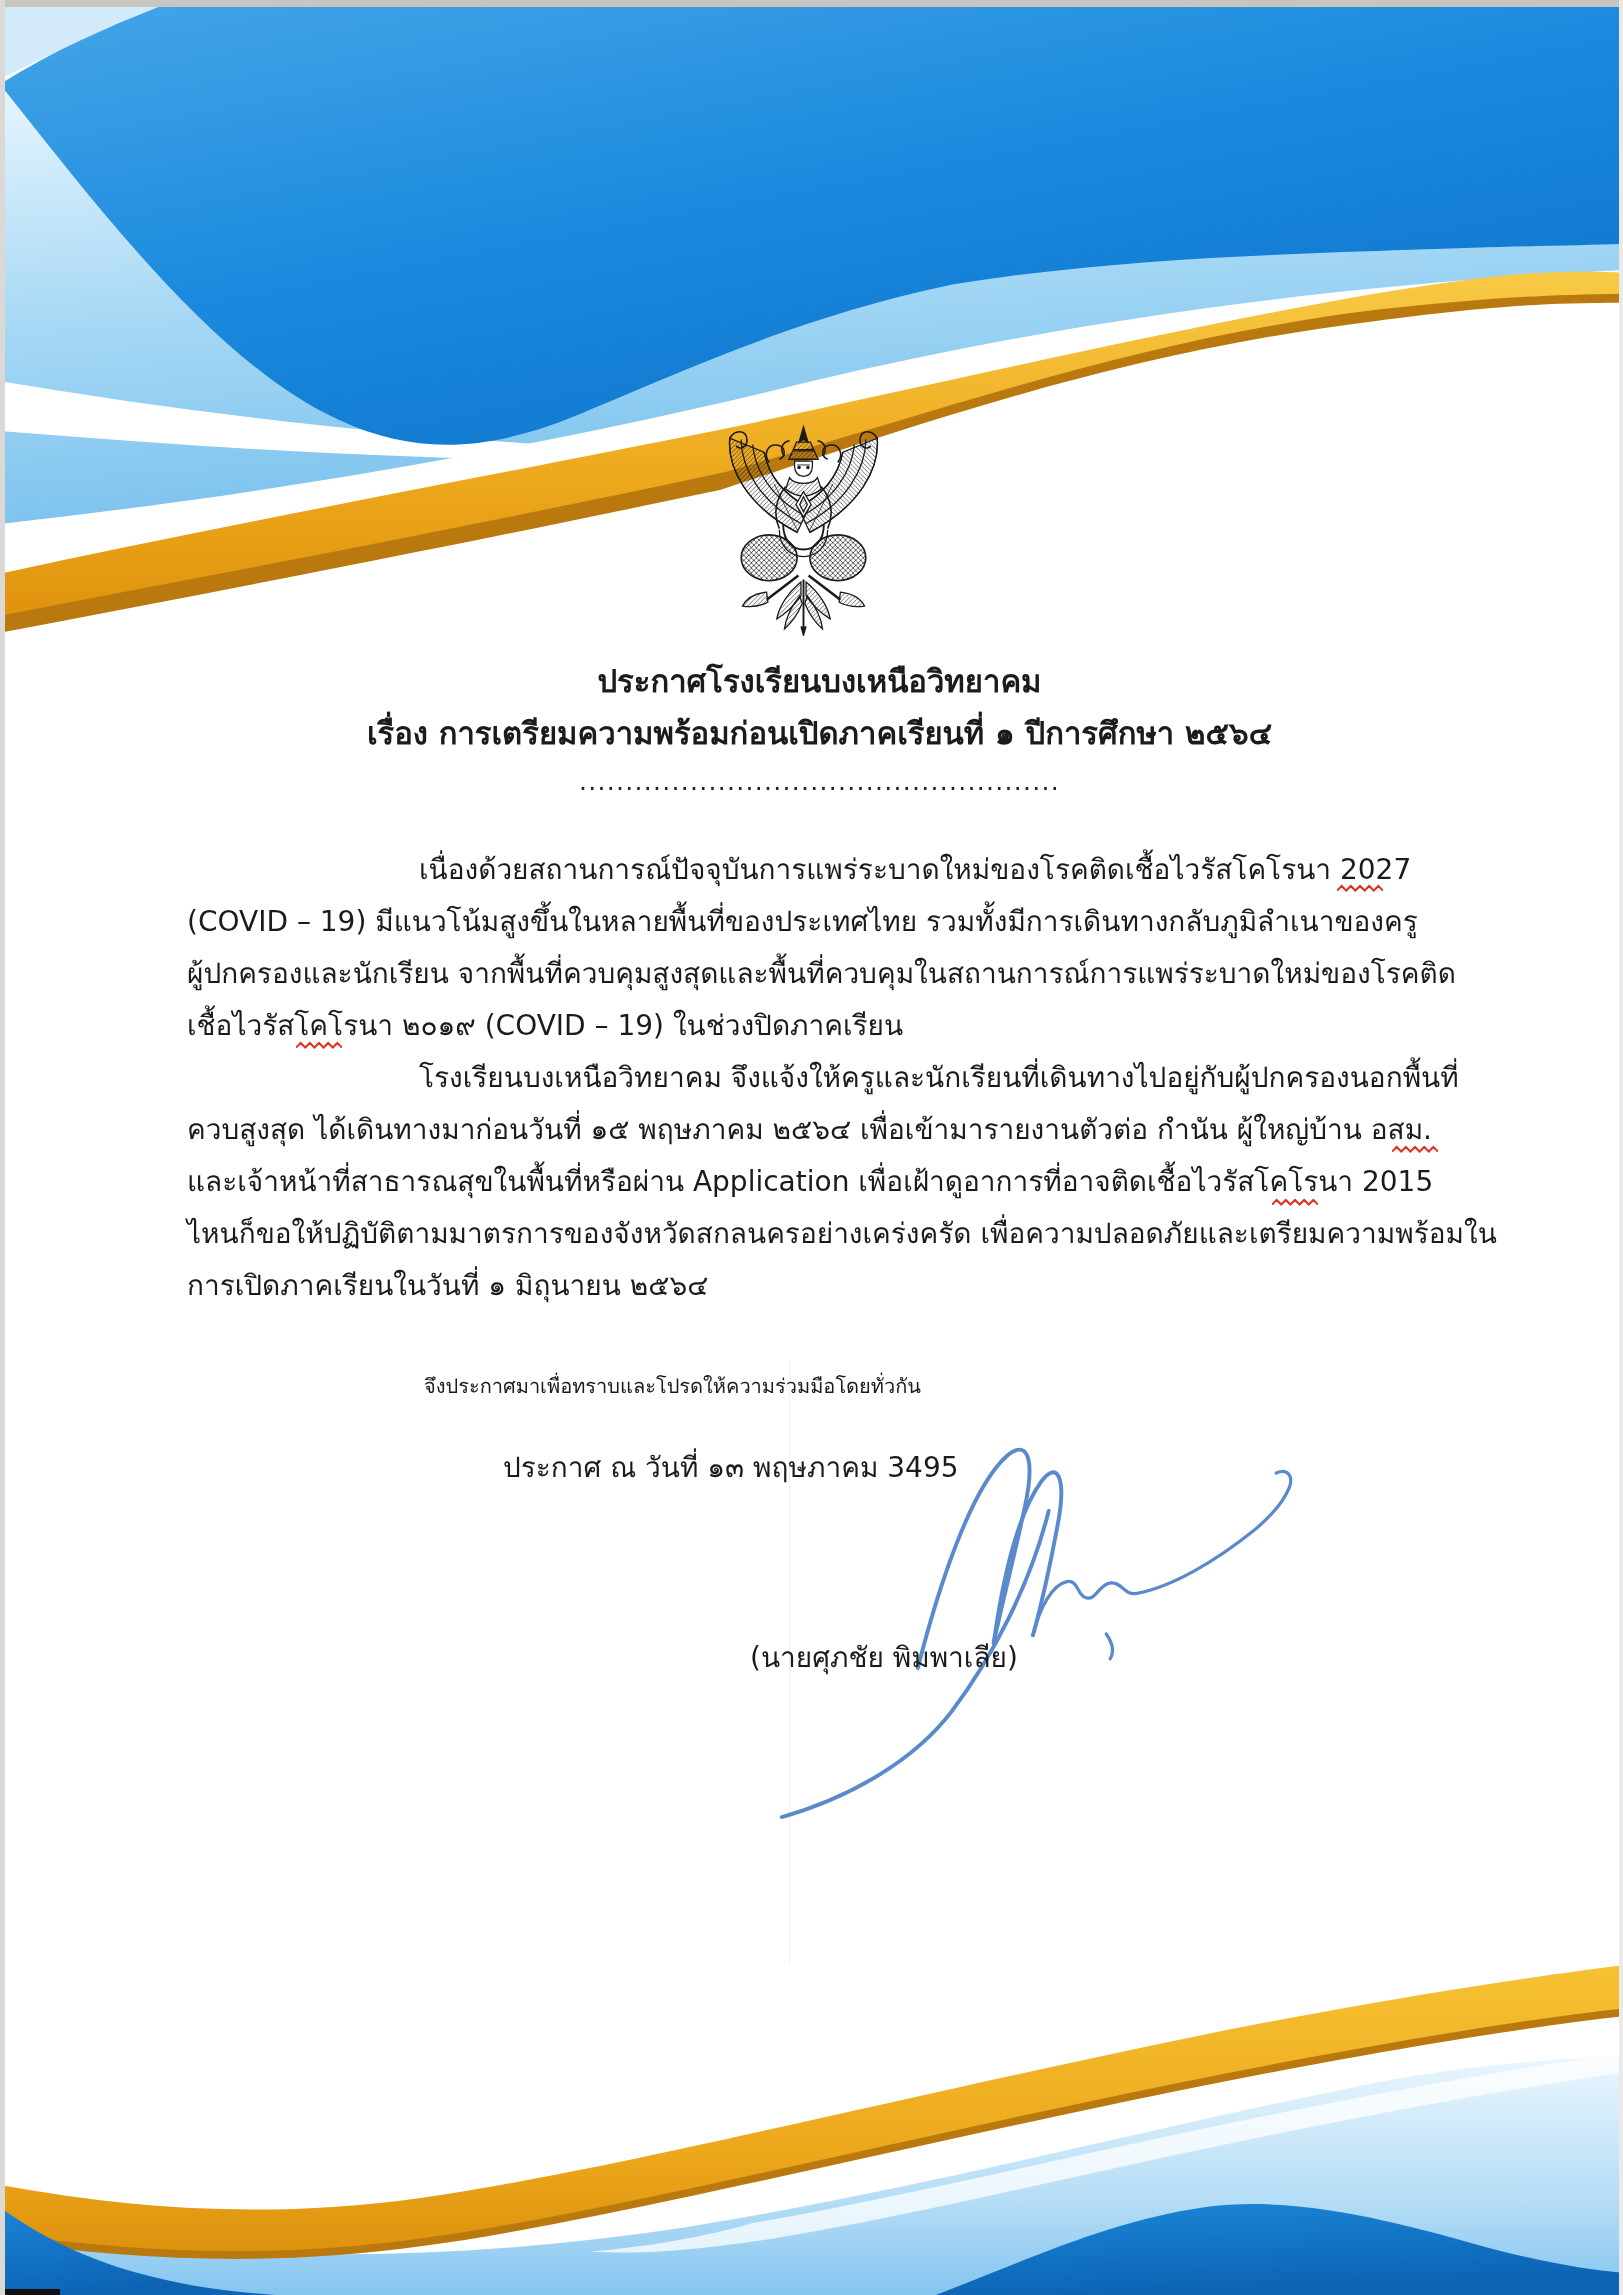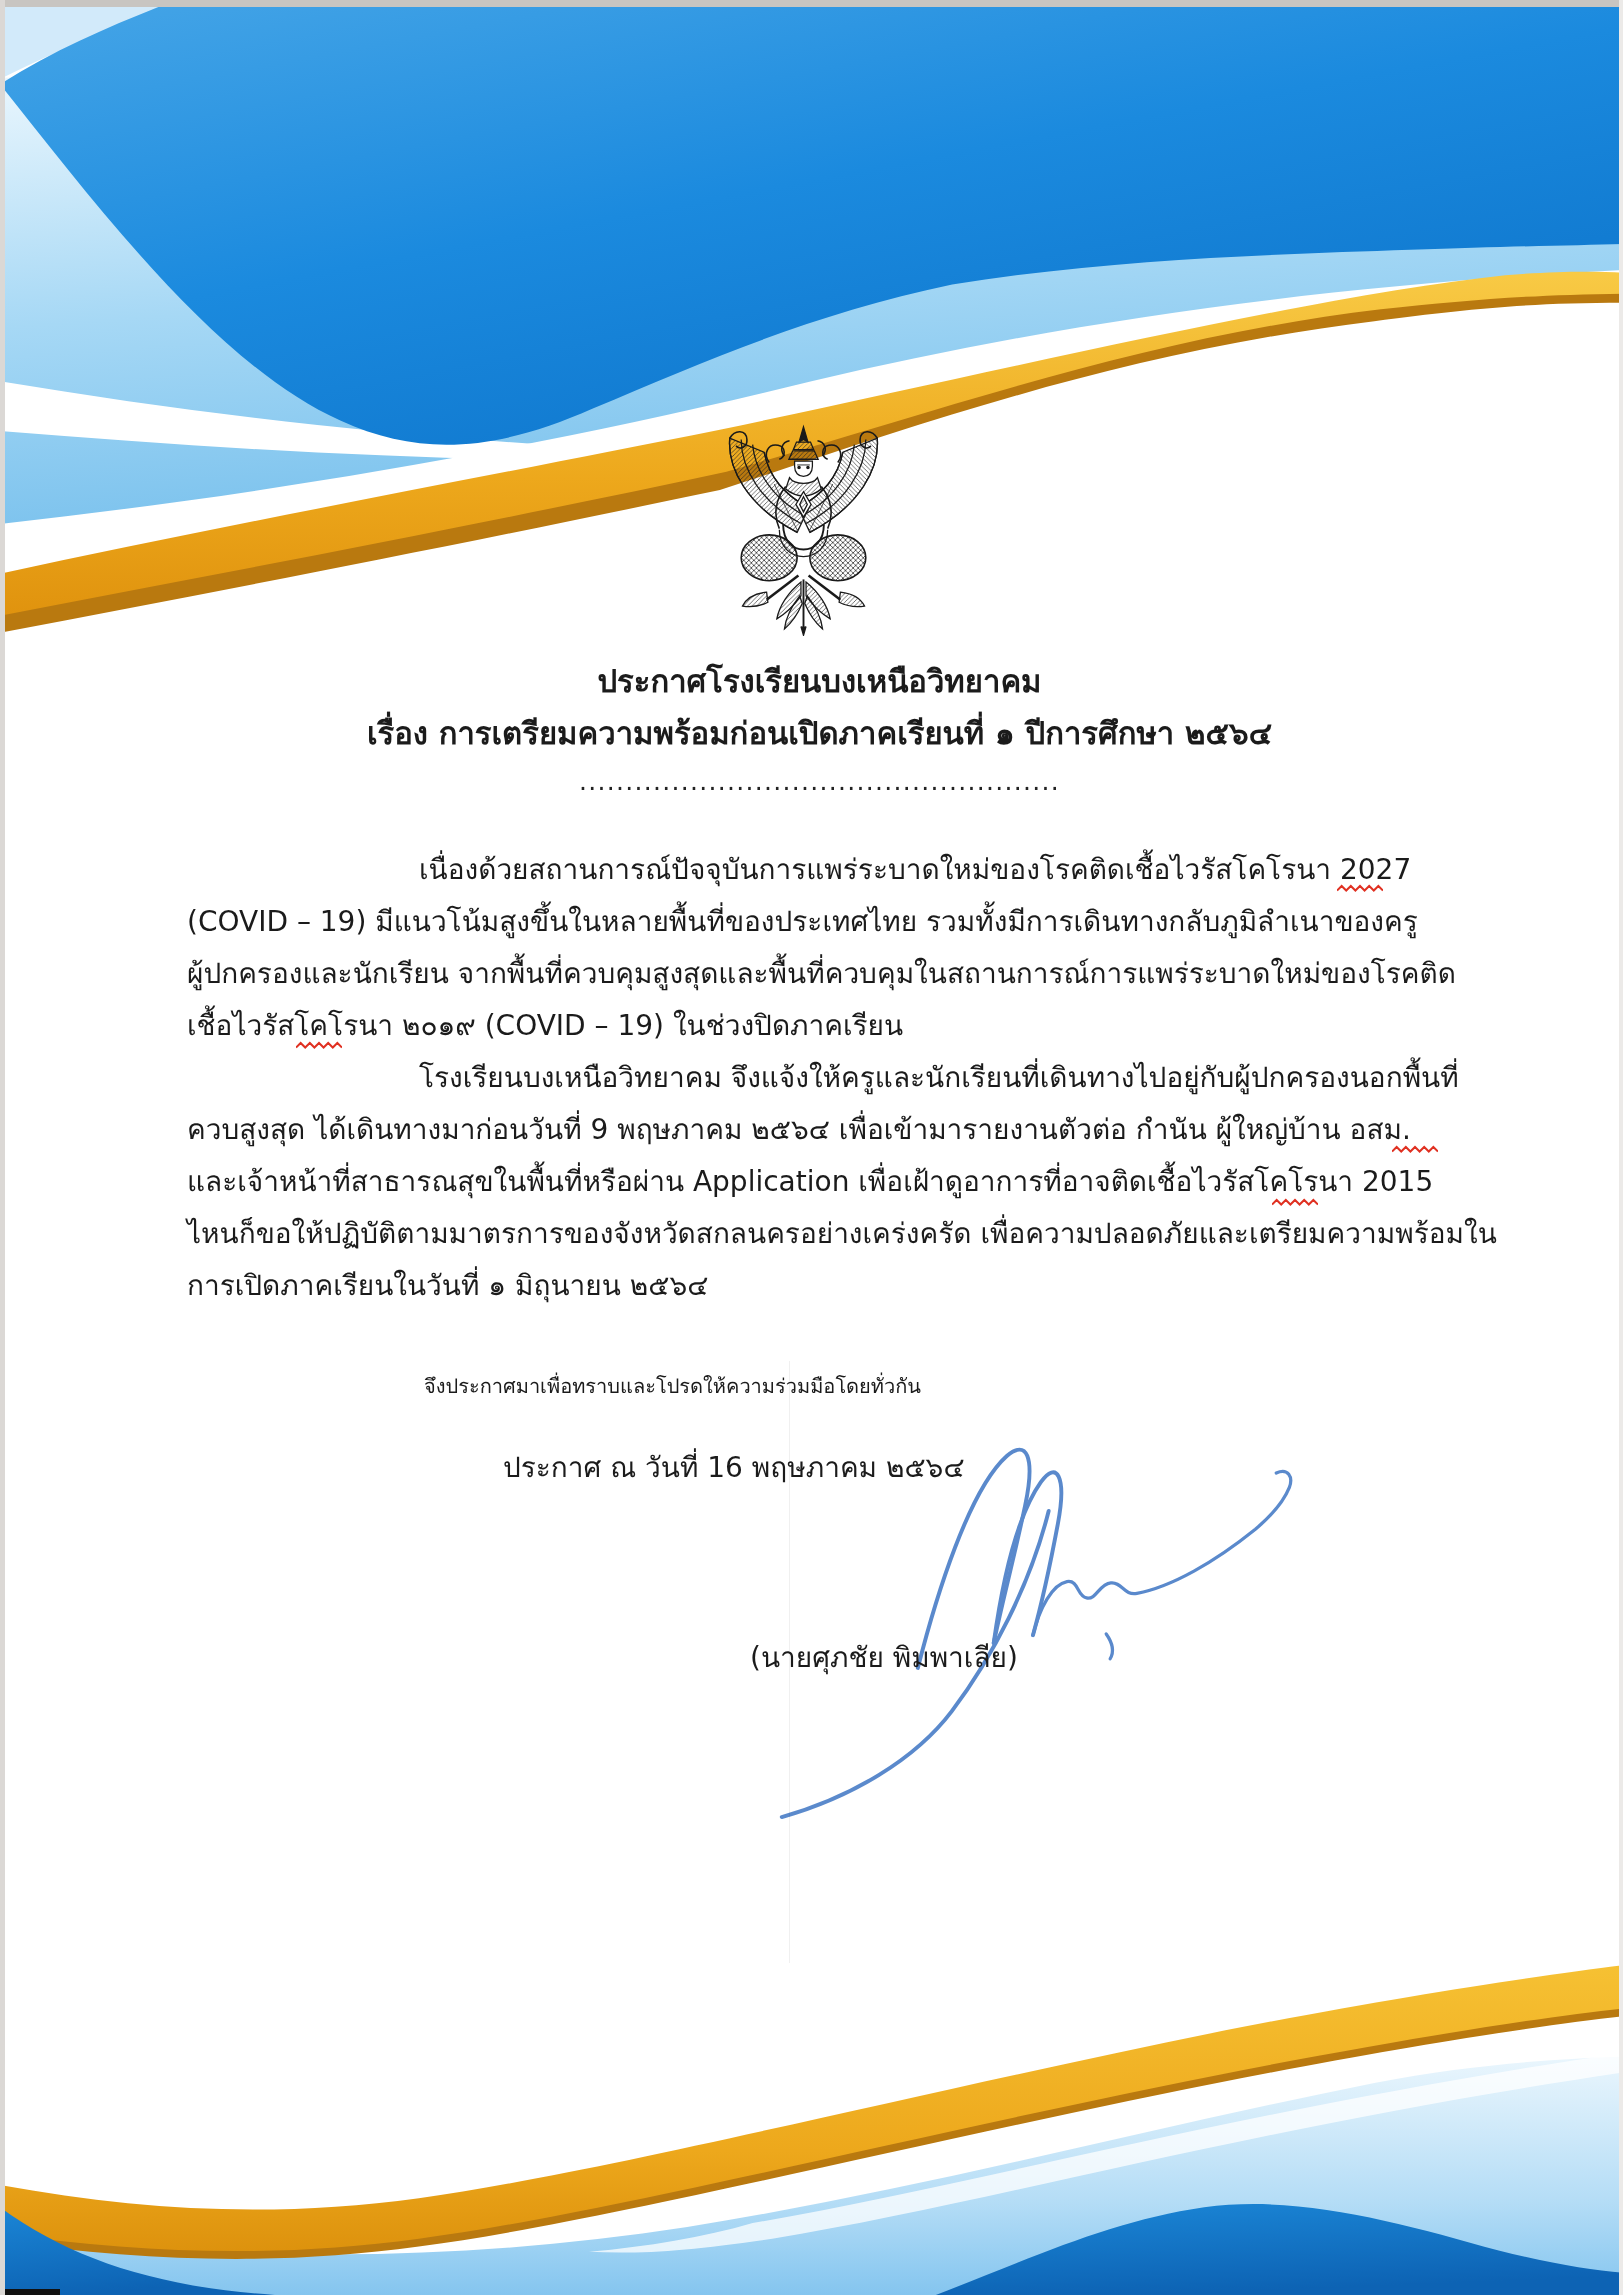--- a/index.html
+++ b/index.html
@@ -158,28 +158,28 @@
     <div class="title-line">เรื่อง การเตรียมความพร้อมก่อนเปิดภาคเรียนที่ ๑ ปีการศึกษา ๒๕๖๔</div>
     <div class="dots-line">....................................................</div>
   </div>
 
   <div class="body-text">
     <div class="tline indent">เนื่องด้วยสถานการณ์ปัจจุบันการแพร่ระบาดใหม่ของโรคติดเชื้อไวรัสโคโรนา 2027</div>
     <div class="tline">(COVID – 19) มีแนวโน้มสูงขึ้นในหลายพื้นที่ของประเทศไทย รวมทั้งมีการเดินทางกลับภูมิลำเนาของครู</div>
     <div class="tline">ผู้ปกครองและนักเรียน จากพื้นที่ควบคุมสูงสุดและพื้นที่ควบคุมในสถานการณ์การแพร่ระบาดใหม่ของโรคติด</div>
     <div class="tline">เชื้อไวรัสโคโรนา ๒๐๑๙ (COVID – 19) ในช่วงปิดภาคเรียน</div>
     <div class="tline indent">โรงเรียนบงเหนือวิทยาคม จึงแจ้งให้ครูและนักเรียนที่เดินทางไปอยู่กับผู้ปกครองนอกพื้นที่</div>
-    <div class="tline">ควบสูงสุด ได้เดินทางมาก่อนวันที่ 9 พฤษภาคม ๒๕๖๔ เพื่อเข้ามารายงานตัวต่อ กำนัน ผู้ใหญ่บ้าน อสม.</div>
+    <div class="tline">ควบสูงสุด ได้เดินทางมาก่อนวันที่ ๑๕ พฤษภาคม ๒๕๖๔ เพื่อเข้ามารายงานตัวต่อ กำนัน ผู้ใหญ่บ้าน อสม.</div>
     <div class="tline">และเจ้าหน้าที่สาธารณสุขในพื้นที่หรือผ่าน Application เพื่อเฝ้าดูอาการที่อาจติดเชื้อไวรัสโคโรนา 2015</div>
     <div class="tline">ไหนก็ขอให้ปฏิบัติตามมาตรการของจังหวัดสกลนครอย่างเคร่งครัด เพื่อความปลอดภัยและเตรียมความพร้อมใน</div>
     <div class="tline">การเปิดภาคเรียนในวันที่ ๑ มิถุนายน ๒๕๖๔</div>
   </div>
 
   <div class="closing-line">จึงประกาศมาเพื่อทราบและโปรดให้ความร่วมมือโดยทั่วกัน</div>
-  <div class="date-line">ประกาศ ณ วันที่ 16 พฤษภาคม ๒๕๖๔</div>
+  <div class="date-line">ประกาศ ณ วันที่ ๑๓ พฤษภาคม 3495</div>
 
   <svg class="signature" viewBox="0 0 850 620">
     <g stroke="#4d80c8" fill="none" stroke-linecap="round" opacity="0.92">
       <path d="M252,368 C 280,258 330,96 388,44 C 418,18 432,44 416,120 C 400,196 380,272 368,330" stroke-width="6"></path>
       <path d="M368,330 C 380,244 402,138 440,84 C 464,50 480,74 466,148 C 454,212 438,282 428,318" stroke-width="6"></path>
       <path d="M428,318 C 438,276 458,240 480,236 C 498,233 495,258 510,261 C 525,264 529,240 547,238 C 564,236 567,258 587,254 C 640,244 706,206 768,156 C 794,134 812,112 820,92 C 826,76 818,62 800,70" stroke-width="5"></path>
       <path d="M452,128 C 424,240 366,352 304,434 C 248,508 150,566 44,596" stroke-width="6"></path>
       <path d="M540,316 C 550,330 553,342 546,354" stroke-width="5"></path>
     </g>
   </svg>

